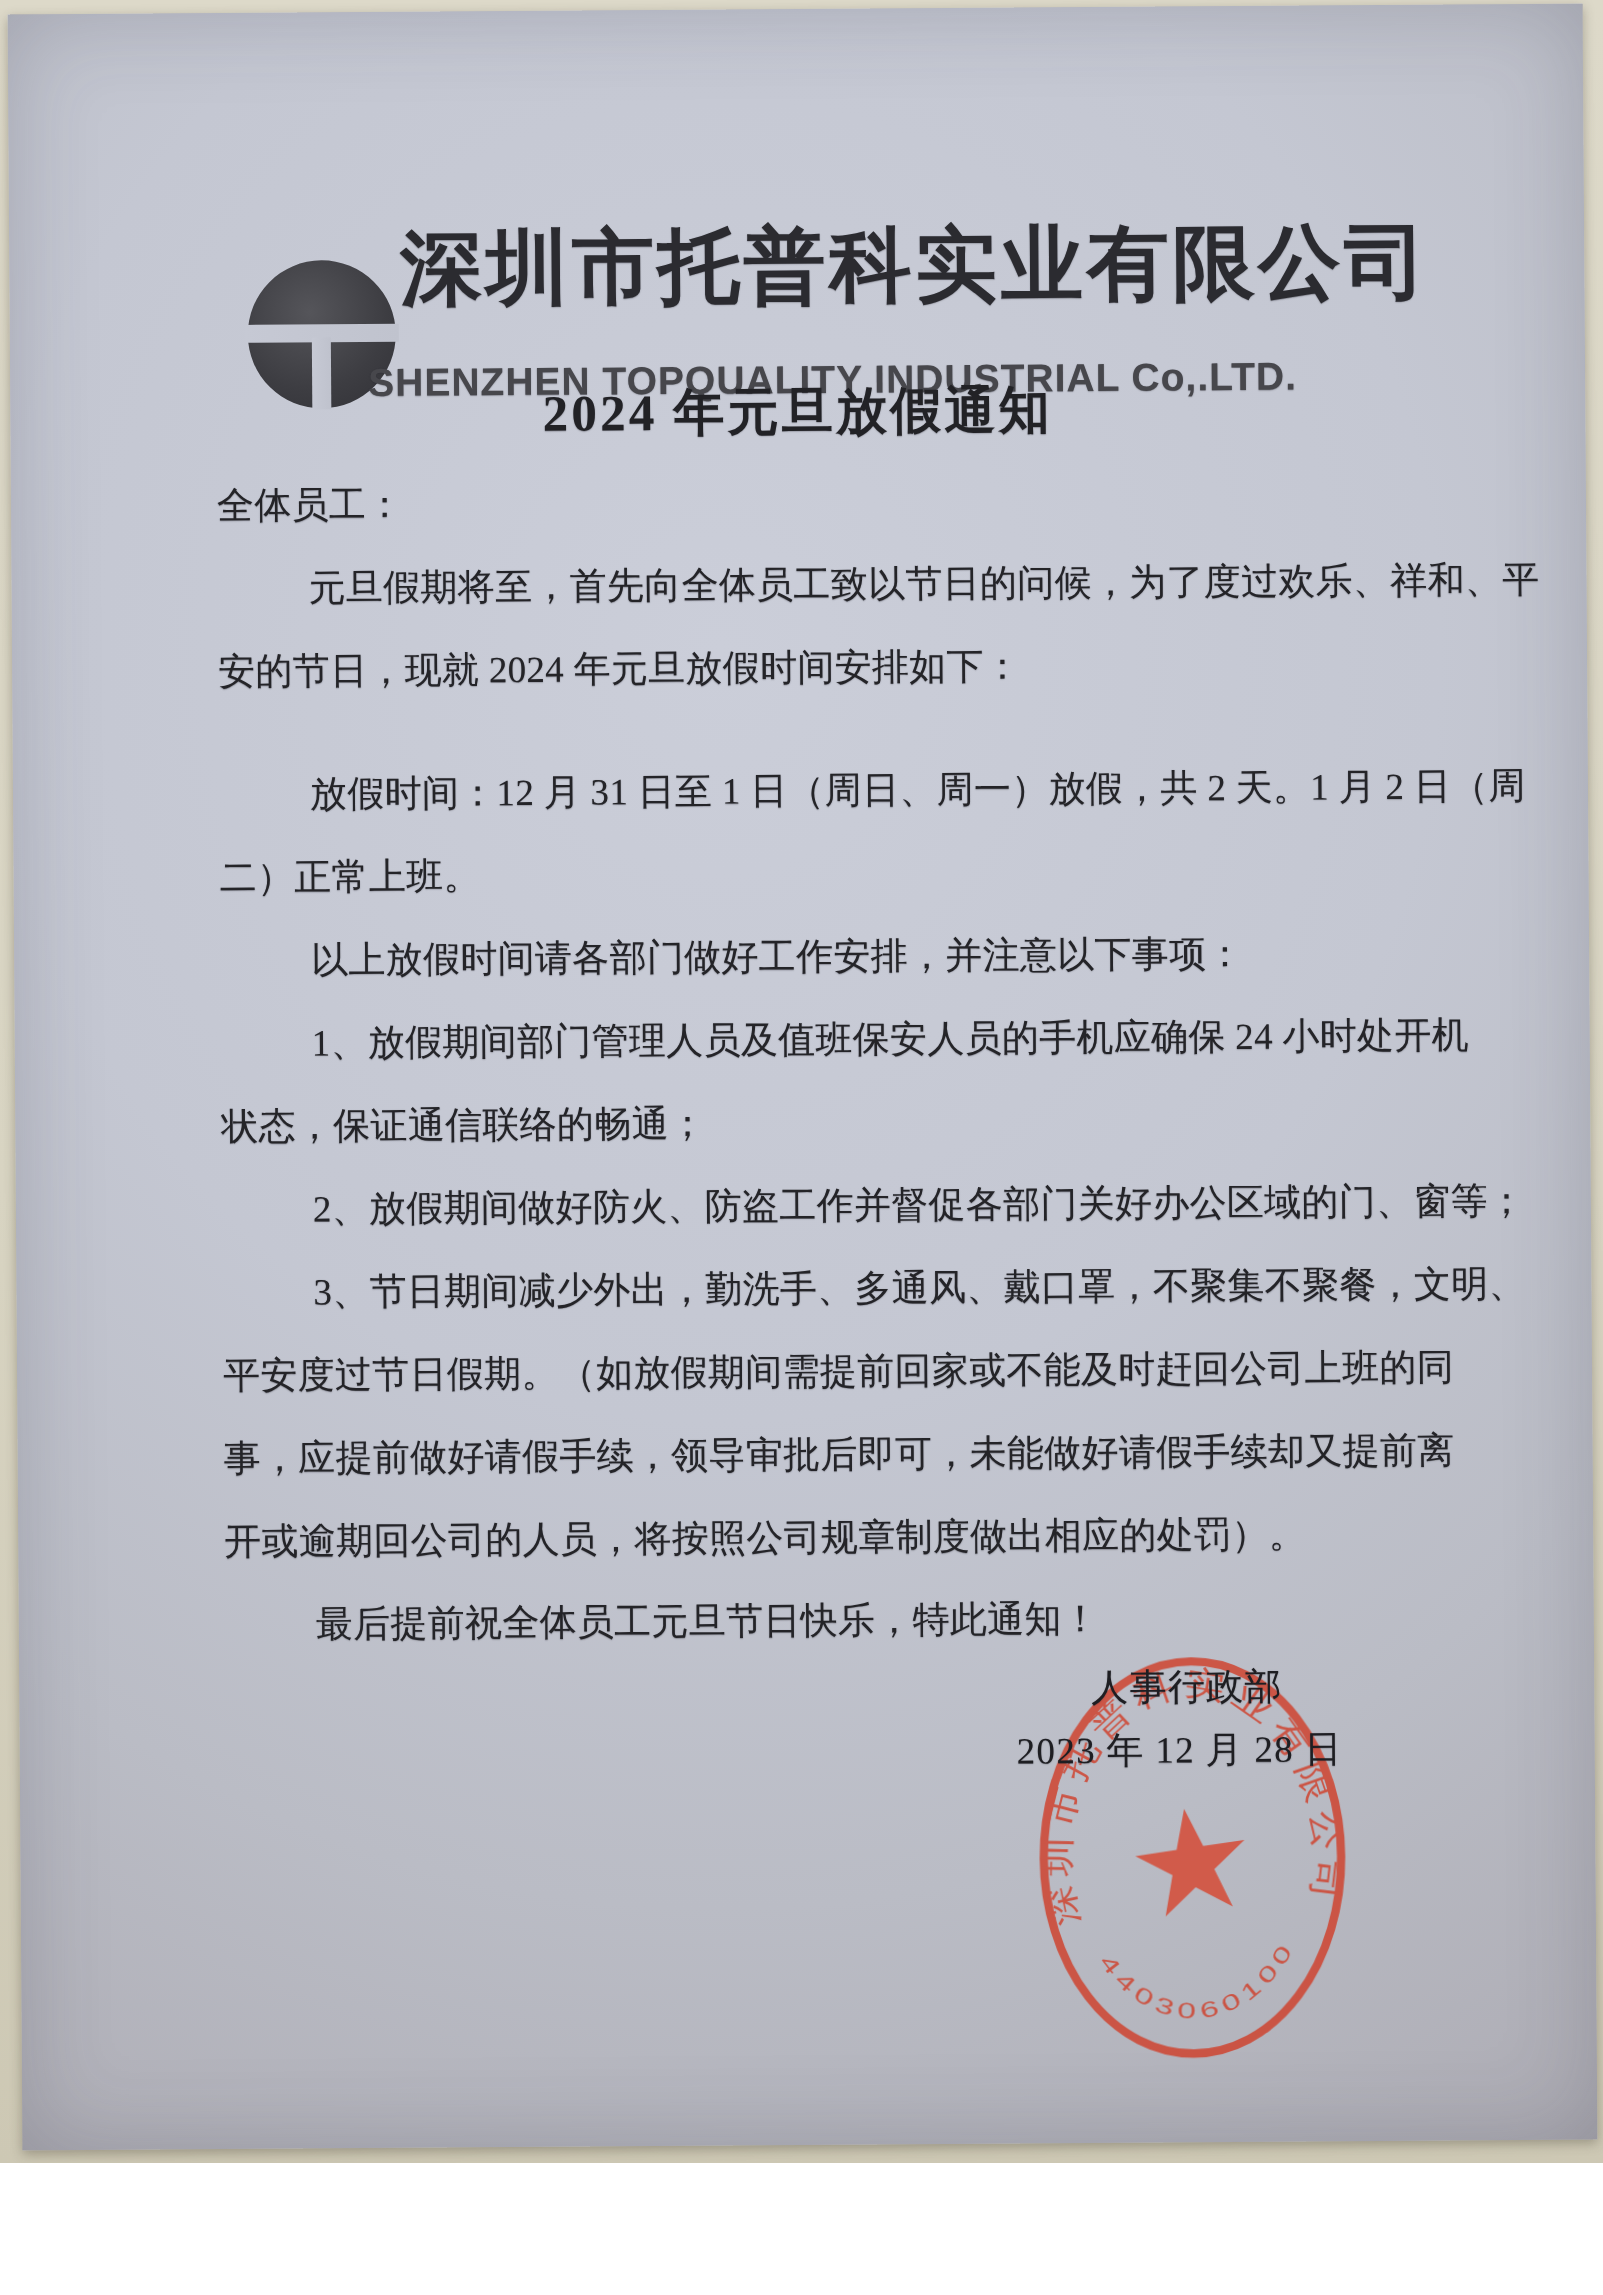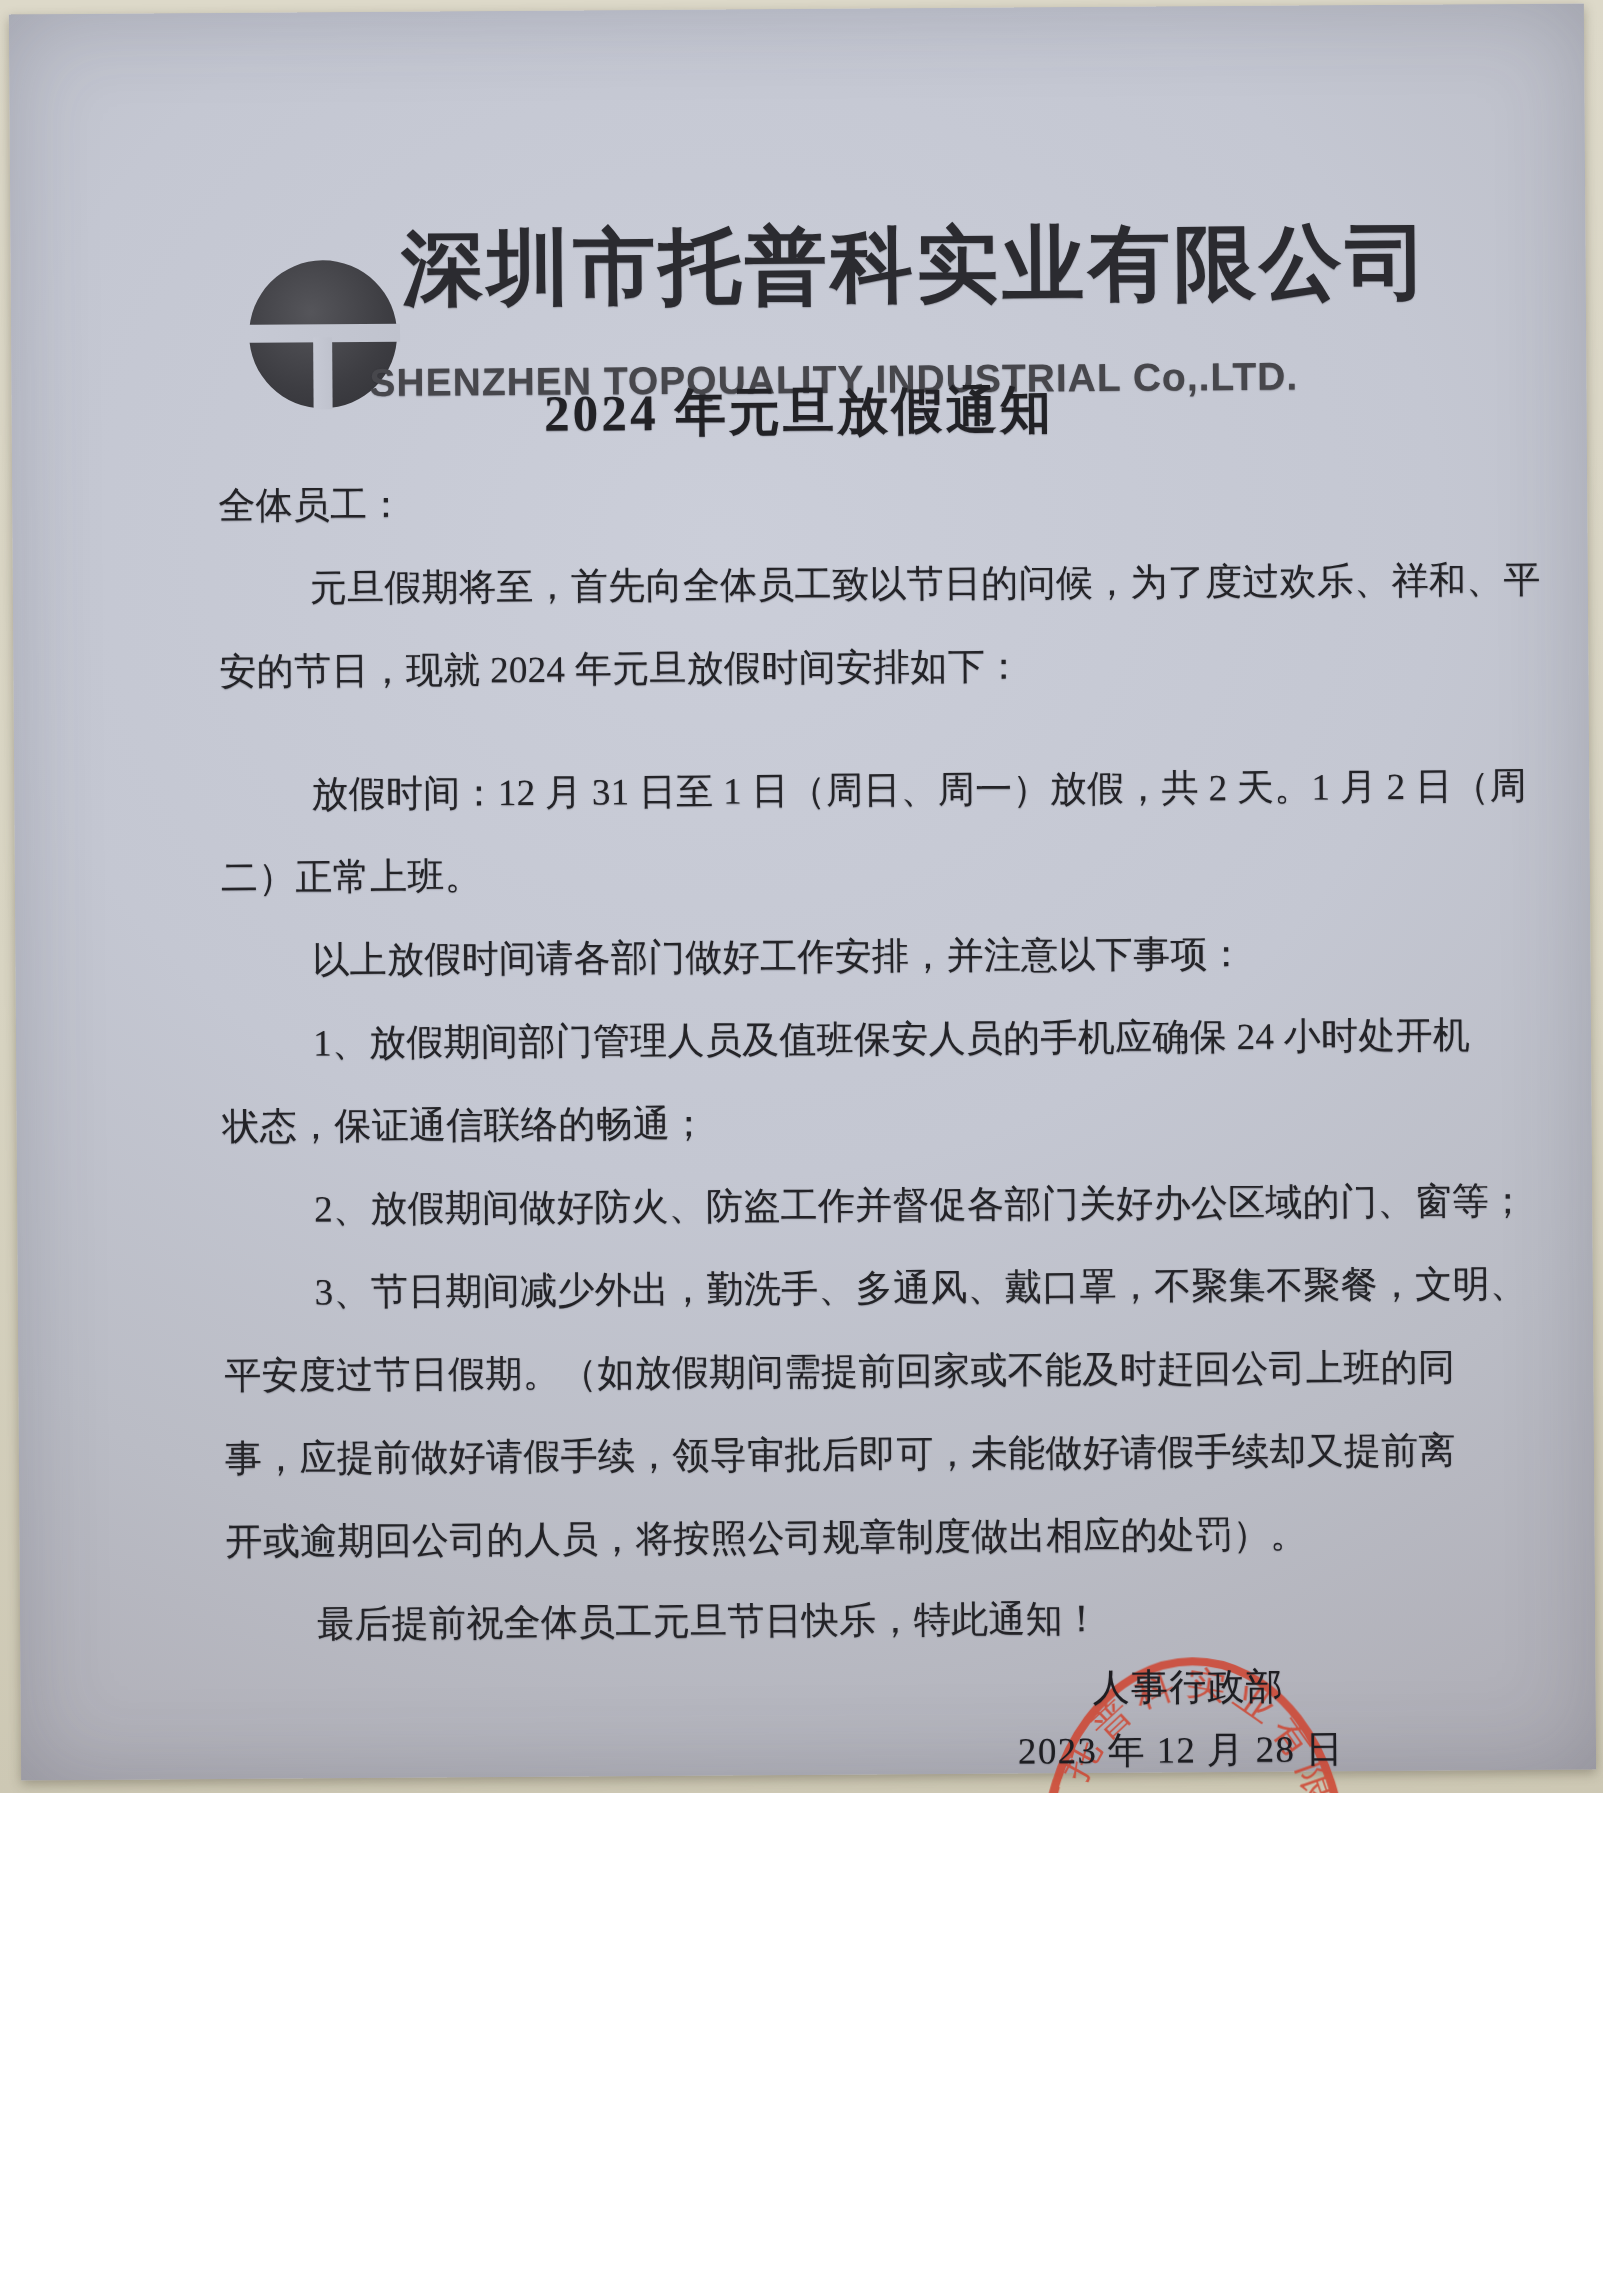--- a/index.html
+++ b/index.html
@@ -1,18 +1,18 @@
 <!DOCTYPE html>
 <html style="font-size:10.2px"><head>
 <meta charset="utf-8">
 <style>
   html,body{margin:0;padding:0;}
   .photo{
     position:relative;
-    width:1603px;height:1793px;
+    width:1603px;height:2163px;
     background:linear-gradient(180deg,#ddd9c9 0%,#d8d4c2 55%,#cdc8b4 100%);
     overflow:hidden;
     font-family:"Liberation Serif","DejaVu Serif",serif;
   }
   .paper{
     position:absolute;
     left:15.3px;top:9px;right:12.8px;bottom:18px;
     background:radial-gradient(120% 95% at 45% 30%,
       #cbced9 0%, #c4c7d2 38%, #babcc5 62%, #aeadb5 85%, #a19fa7 100%);
     box-shadow: inset 0 0 89px rgba(55,55,70,.22), 0 3.8px 11.5px rgba(60,55,40,.35);

